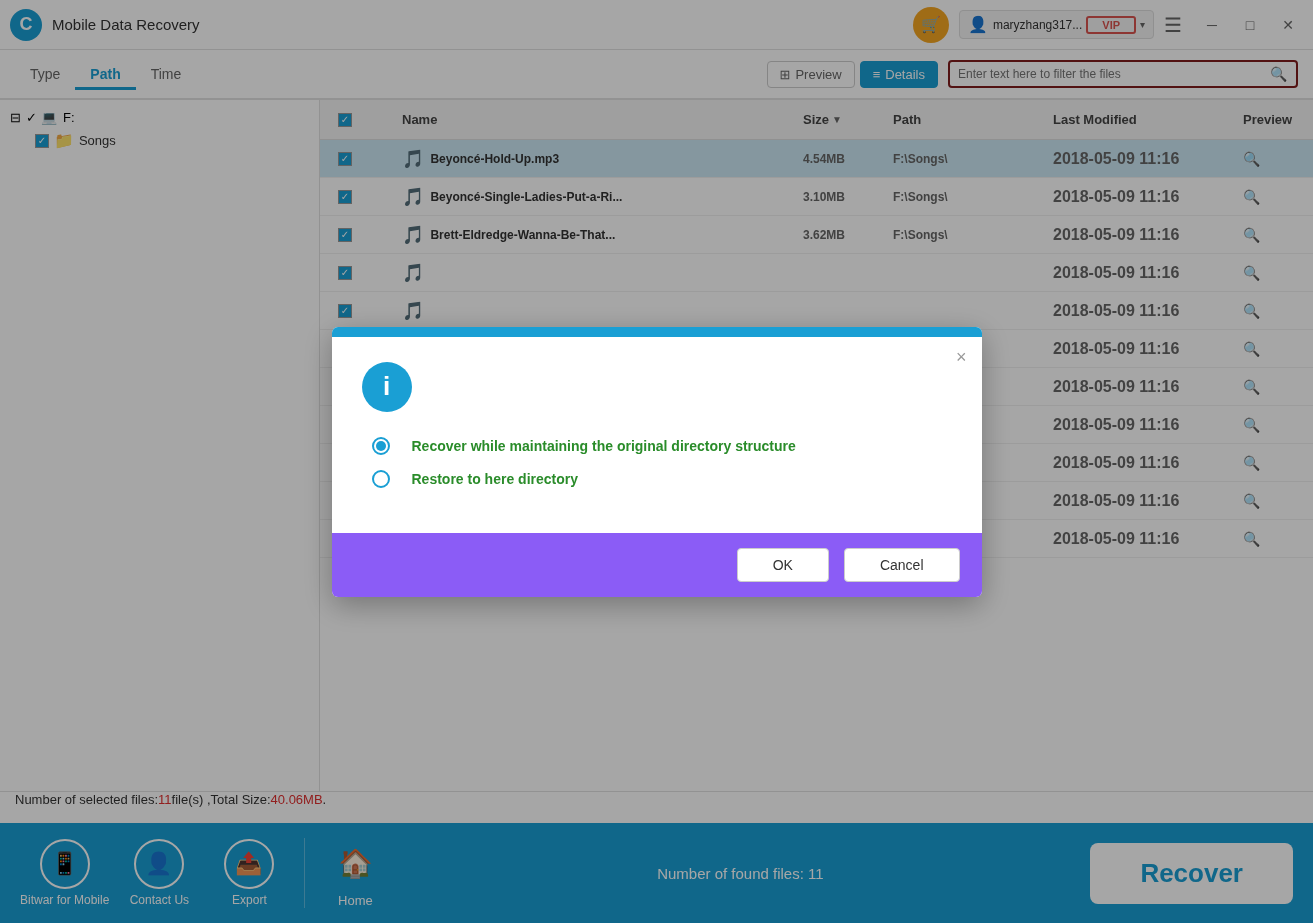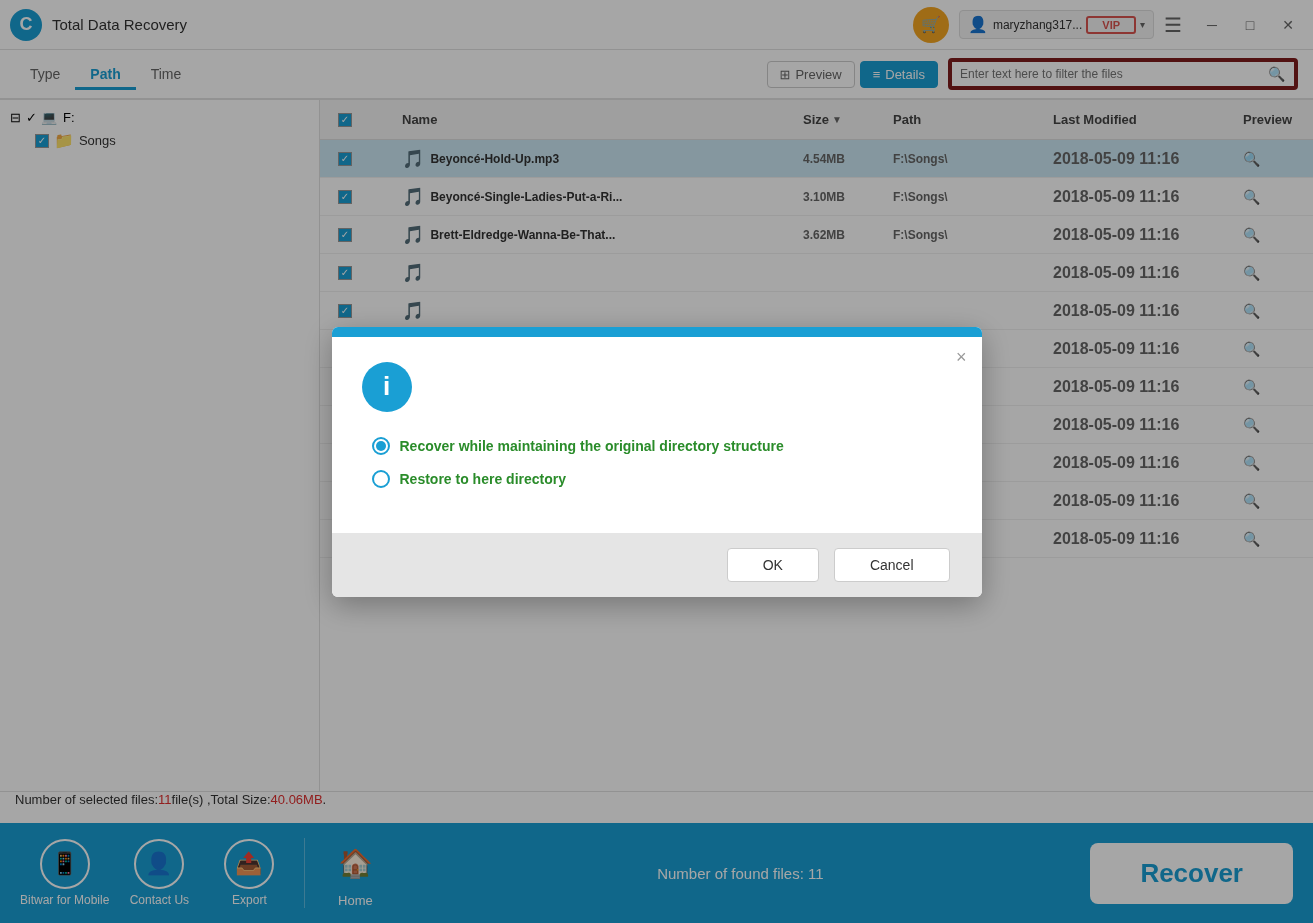--- a/index.html
+++ b/index.html
@@ -58,21 +58,21 @@
     #nav-bar .nav-tab.active { color: #1a9fd4; border-bottom: 3px solid #1a9fd4; font-weight: 600; }
     #nav-bar .spacer { flex: 1; }
     #nav-bar .view-btns { display: flex; gap: 5px; margin-right: 10px; }
     #nav-bar .view-btn {
       padding: 5px 12px; border: 1px solid #ccc; border-radius: 4px;
       cursor: pointer; background: #fff; color: #666; display: flex; align-items: center; gap: 5px;
       font-size: 13px;
     }
     #nav-bar .view-btn.active { background: #1a9fd4; color: white; border-color: #1a9fd4; }
     #nav-bar .filter-box {
-      display: flex; align-items: center; border: 4px solid #7f1d1d; border-radius: 4px;
+      display: flex; align-items: center; border: 2px solid #7f1d1d; border-radius: 4px;
       padding: 4px 8px; background: #fff; width: 350px;
     }
     #nav-bar .filter-box input {
       border: none; outline: none; font-size: 12px; color: #999; flex: 1; background: transparent;
     }
     #nav-bar .filter-box .search-icon { color: #999; font-size: 14px; }
 
     
     #main-content {
       display: flex;
@@ -207,47 +207,47 @@
       display: flex; align-items: flex-start; gap: 20px; margin-bottom: 25px;
     }
     #modal-info-icon {
       width: 50px; height: 50px; border-radius: 50%; background: #1a9fd4;
       display: flex; align-items: center; justify-content: center;
       color: white; font-size: 26px; font-weight: bold; flex-shrink: 0;
     }
     #modal-question .question-text { font-size: 16px; color: #333; padding-top: 12px; }
     #modal-question .question-text .file-count { color: #e03030; font-weight: bold; }
     #modal-options { margin-left: 10px; margin-bottom: 20px; }
-    .radio-option { display: flex; align-items: center; gap: 10px; margin-bottom: 15px; cursor: pointer; }
+    .radio-option { display: flex; align-items: center; gap: 22px; margin-bottom: 15px; cursor: pointer; }
     .radio-circle {
       width: 18px; height: 18px; border-radius: 50%; border: 2px solid #1a9fd4;
       display: flex; align-items: center; justify-content: center;
       flex-shrink: 0;
     }
     .radio-circle.selected::after {
       content: ''; width: 10px; height: 10px; border-radius: 50%; background: #1a9fd4;
     }
     .radio-label { color: #2a8c2a; font-weight: 600; font-size: 14px; }
     #modal-footer {
-      background: #e5e5e5; padding: 15px 32px;
+      background: #8b5cf6; padding: 15px 22px;
       display: flex; justify-content: flex-end; gap: 15px;
     }
     .modal-btn {
       padding: 8px 35px; border-radius: 4px; cursor: pointer; font-size: 14px;
       border: 1px solid #ccc; background: white; color: #333;
     }
   </style>
 </head>
 <body>
 
 <div id="title-bar">
   <div class="logo">
     <span>C</span>
   </div>
-  <span class="app-title">Total Data Recovery</span>
+  <span class="app-title">Mobile Data Recovery</span>
   <div class="cart-btn">🛒</div>
   <div class="user-area">
     <span class="user-icon">👤</span>
     <span class="username">maryzhang317...</span>
     <span class="vip-badge">VIP</span>
     <span class="dropdown-arrow">▾</span>
   </div>
   <span class="hamburger">☰</span>
   <div class="win-controls">
     <div class="win-btn">─</div>

